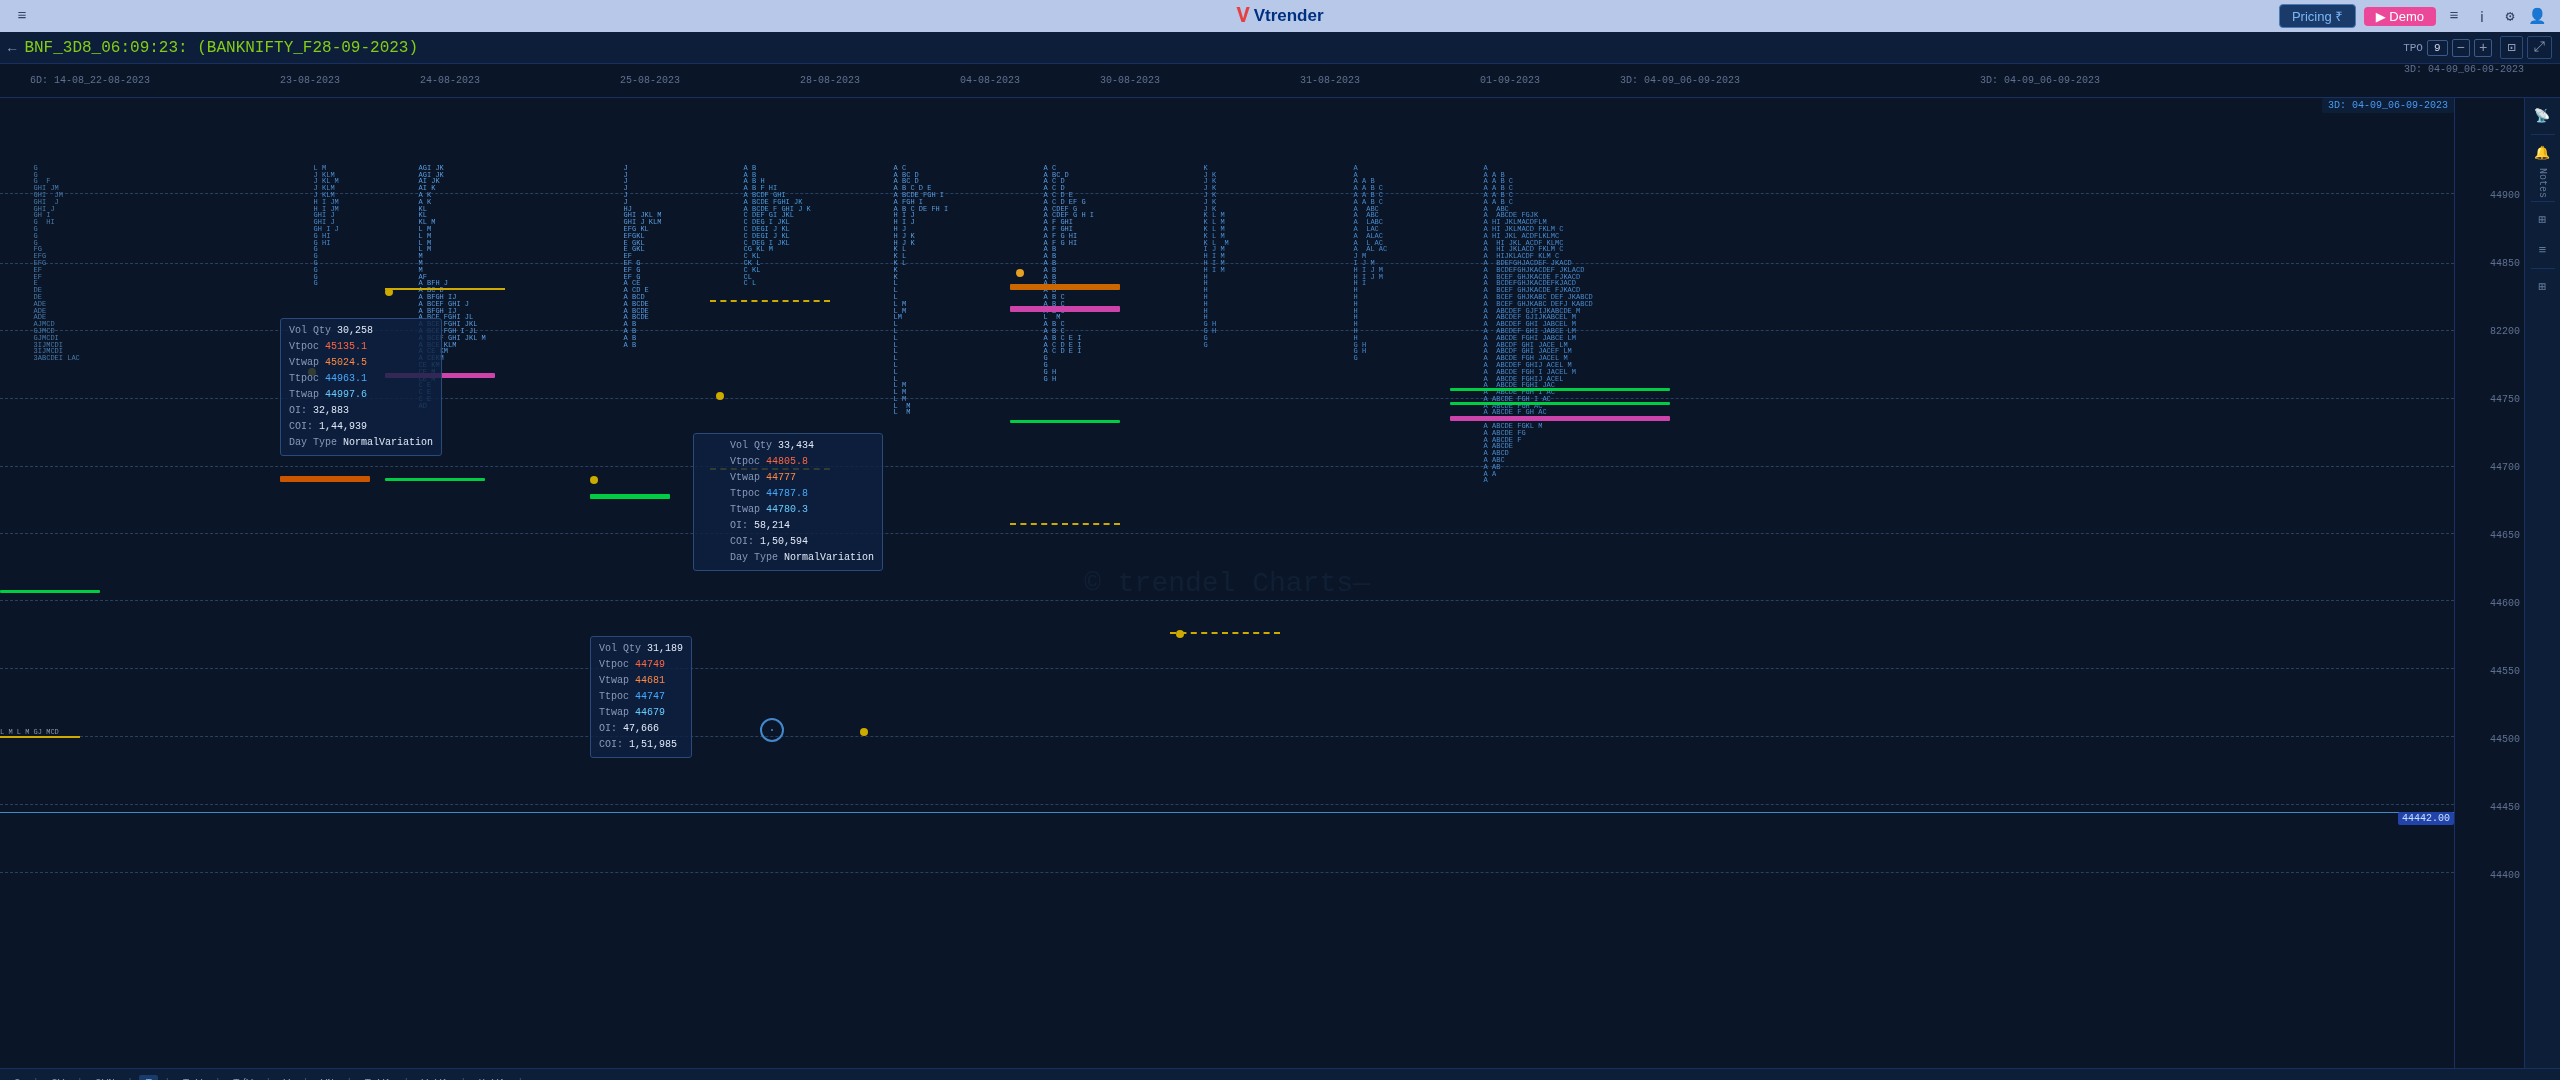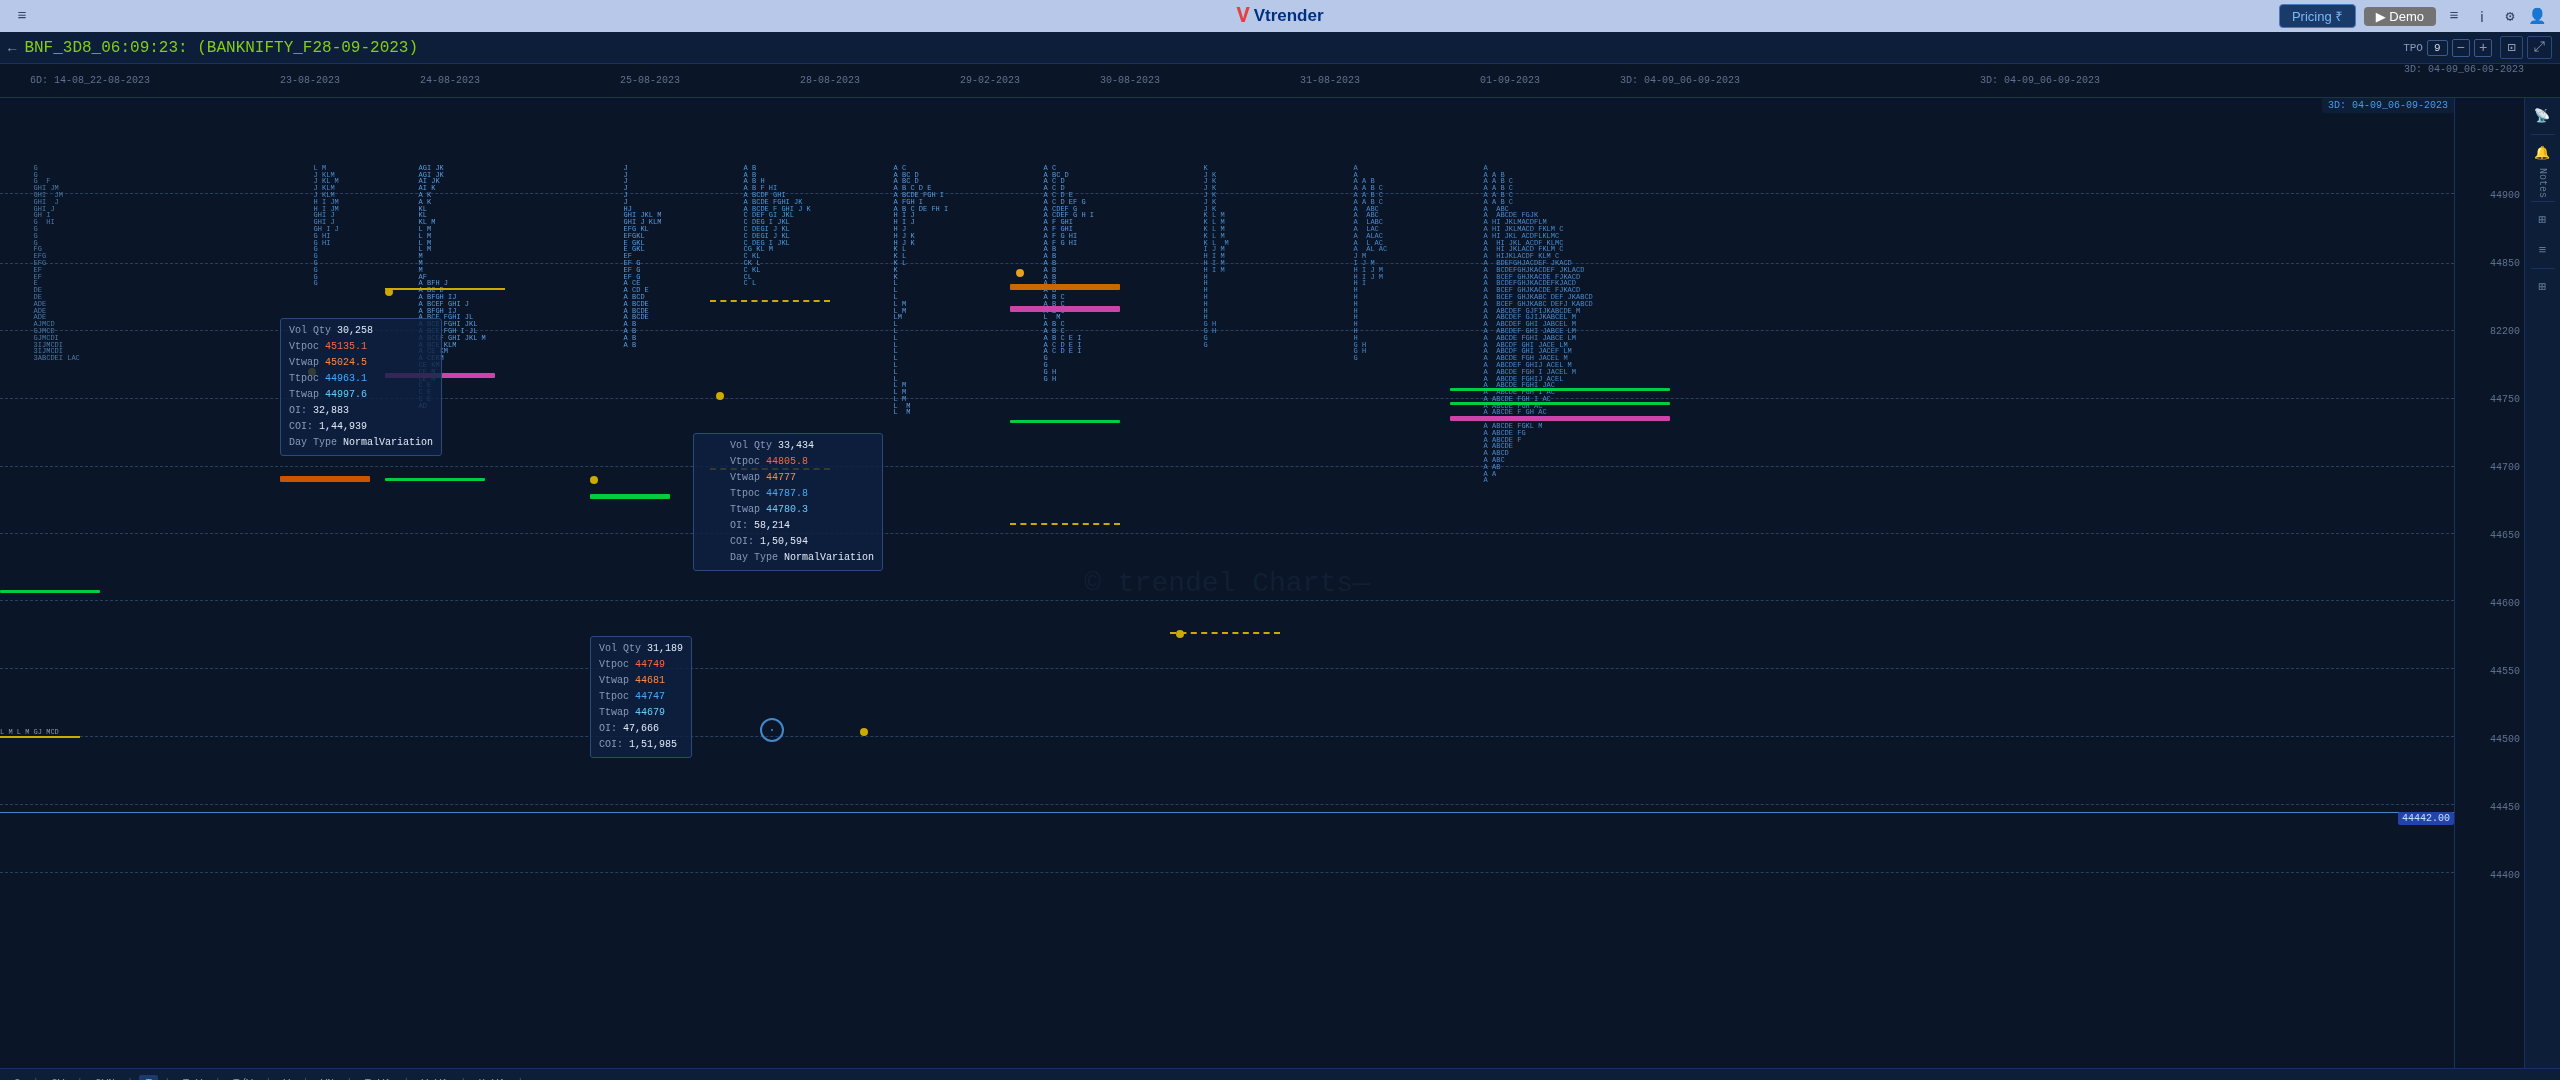--- a/index.html
+++ b/index.html
@@ -31,21 +31,21 @@
     .pricing-btn {
       background: #1a3a6a;
       color: #7ab8f5;
       border: 1px solid #4a7ab8;
       border-radius: 4px;
       padding: 2px 12px;
       font-size: 13px;
       cursor: pointer;
     }
     .demo-btn {
-      background: #737373;
+      background: #ec4899;
       color: white;
       border: none;
       border-radius: 4px;
       padding: 2px 12px;
       font-size: 13px;
       cursor: pointer;
       display: flex; align-items: center; gap: 4px;
     }
     .nav-icon { width: 20px; height: 20px; display: flex; align-items: center; justify-content: center; cursor: pointer; color: #334466; font-size: 15px; }
 
@@ -245,21 +245,21 @@
     <span class="icon-btn">⤢</span>
   </div>
 </div>
 
 <div id="date-bar">
   <span class="date-label" style="left:30px;">6D: 14-08_22-08-2023</span>
   <span class="date-label" style="left:280px;">23-08-2023</span>
   <span class="date-label" style="left:420px;">24-08-2023</span>
   <span class="date-label" style="left:620px;">25-08-2023</span>
   <span class="date-label" style="left:800px;">28-08-2023</span>
-  <span class="date-label" style="left:960px;">29-02-2023</span>
+  <span class="date-label" style="left:960px;">04-08-2023</span>
   <span class="date-label" style="left:1100px;">30-08-2023</span>
   <span class="date-label" style="left:1300px;">31-08-2023</span>
   <span class="date-label" style="left:1480px;">01-09-2023</span>
   <span class="date-label" style="left:1620px;">3D: 04-09_06-09-2023</span>
   <span class="date-label" style="left:1980px;">3D: 04-09_06-09-2023</span>
   <span class="date-label" style="right:36px; top:0;">3D: 04-09_06-09-2023</span>
 </div>
 
 <div id="main-area">
 

